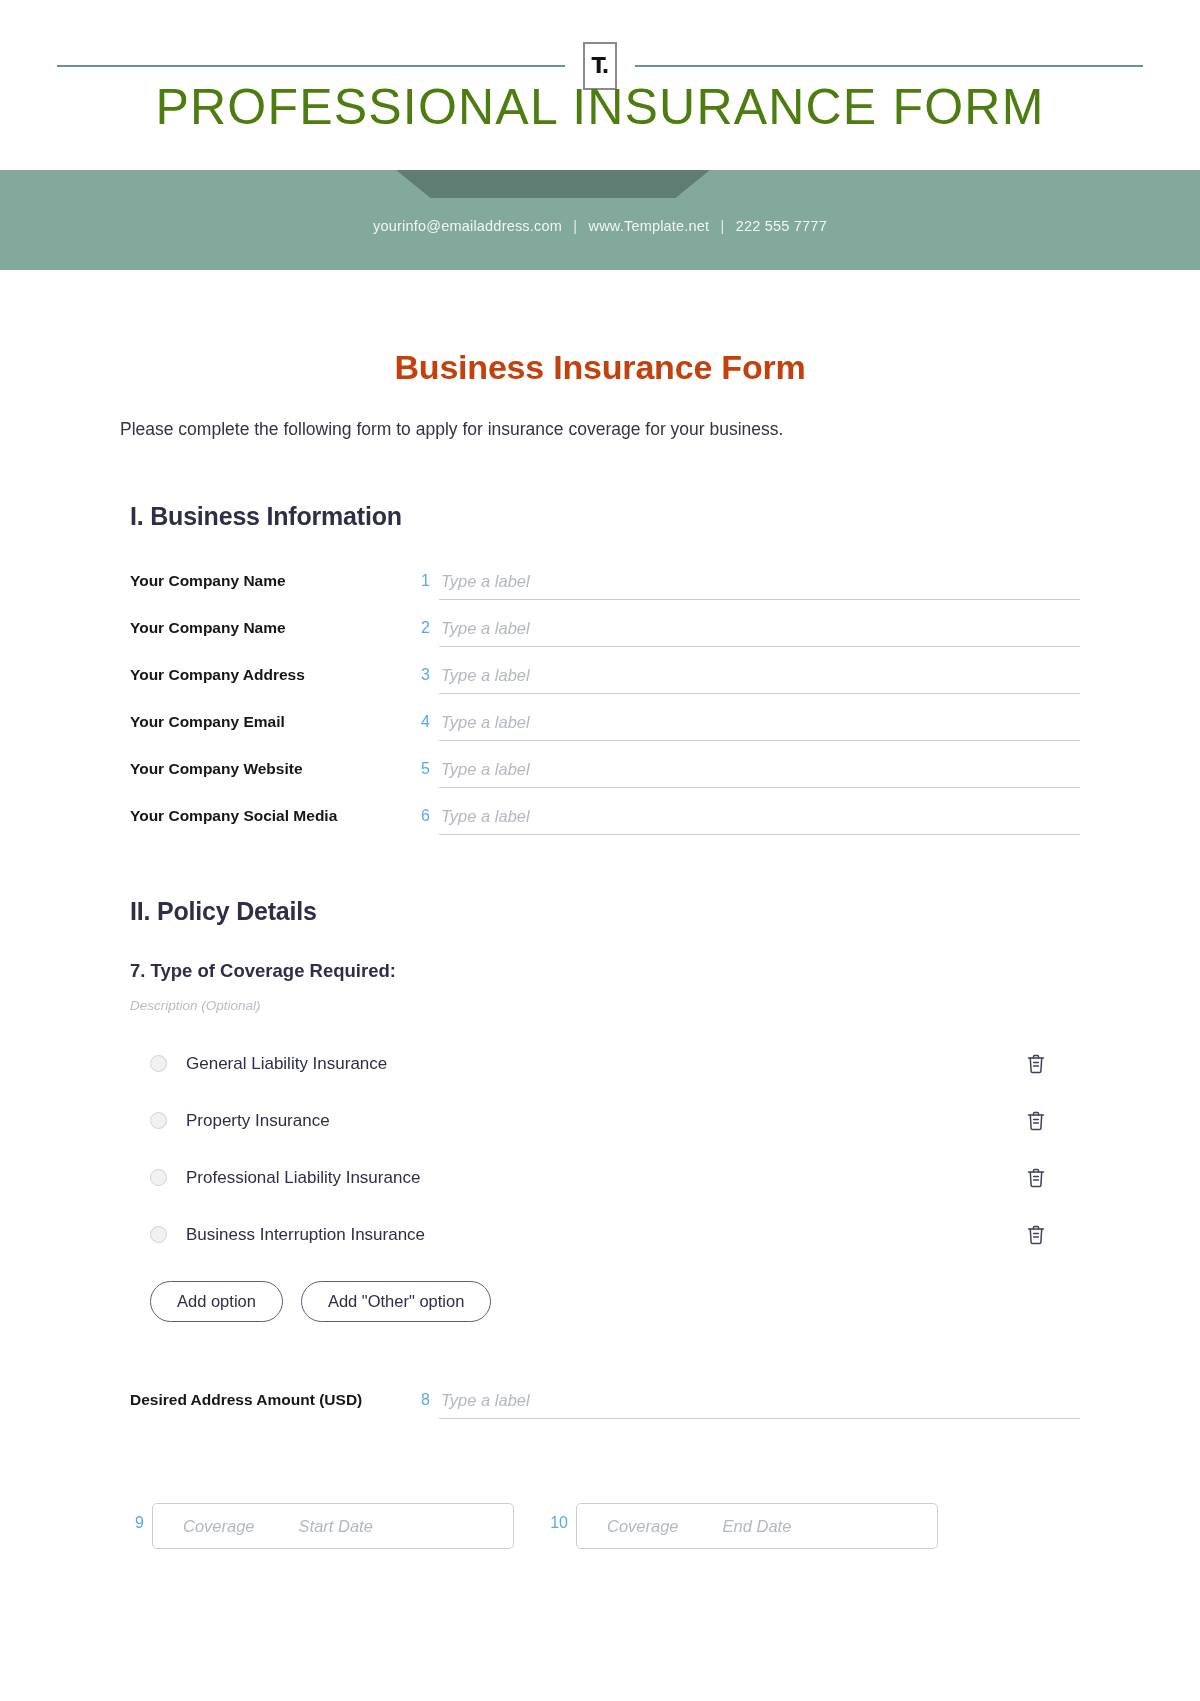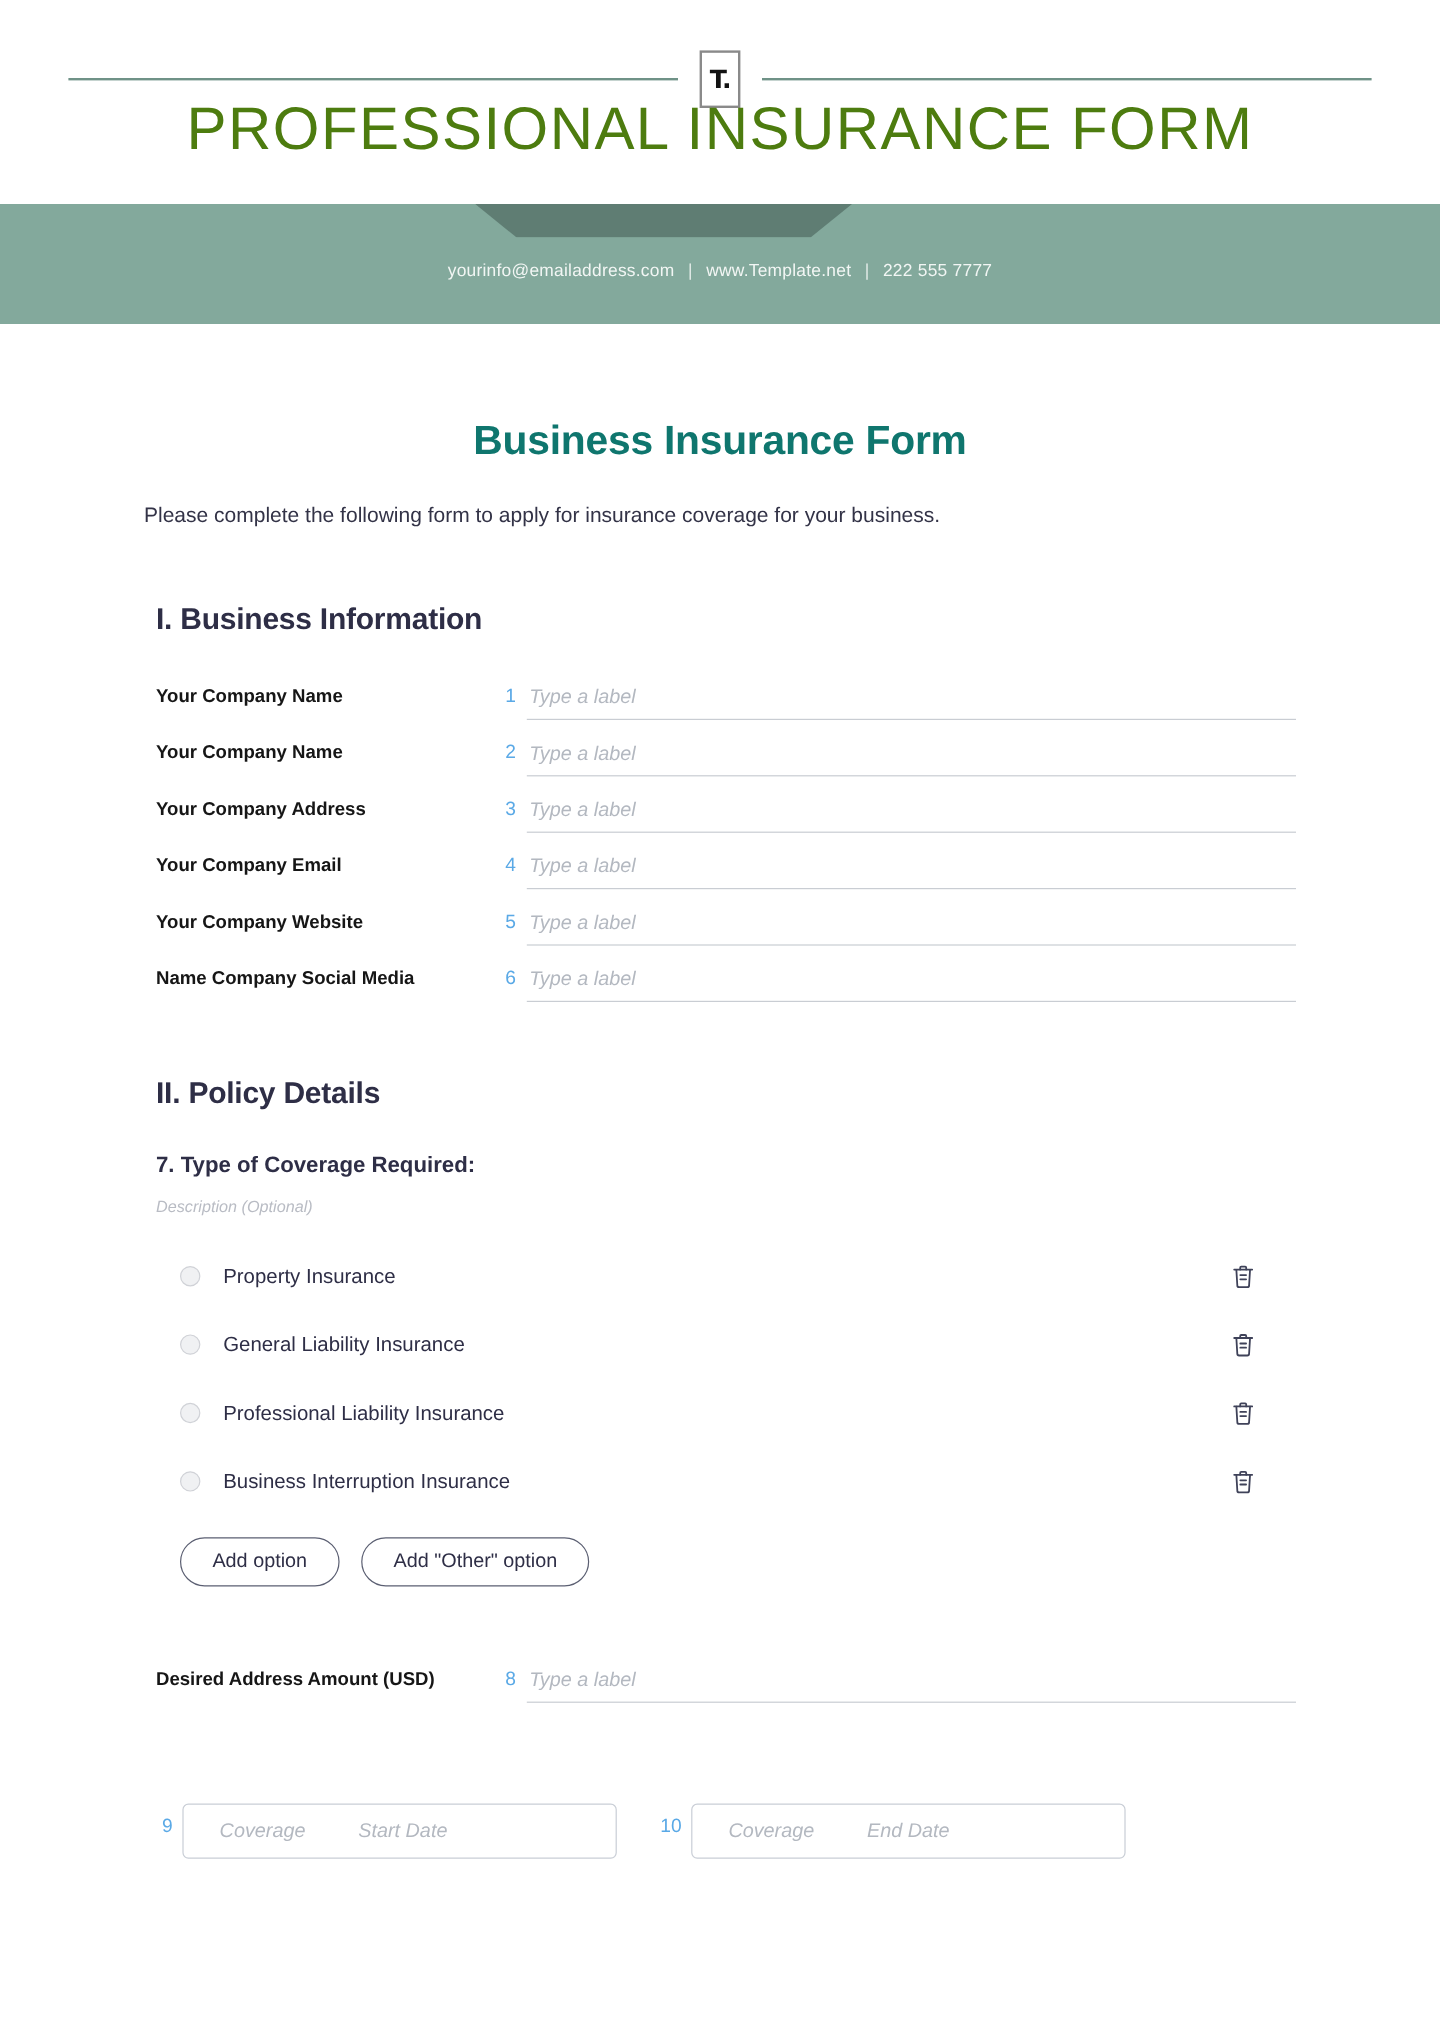--- a/index.html
+++ b/index.html
@@ -95,21 +95,21 @@
   .band-contact .sep { padding: 0 7px; opacity: .85; }
 
   
   .doc {
     padding: 0 120px;
   }
   .form-title {
     text-align: center;
     font-size: 34px;
     font-weight: bold;
-    color: #0f766e;
+    color: #c2410c;
     margin: 78px 0 0 0;
     letter-spacing: -0.2px;
   }
   .form-sub {
     text-align: left;
     font-size: 17.5px;
     color: #333347;
     margin: 32px 0 0 0;
     font-weight: 400;
   }
@@ -316,65 +316,65 @@
       <div class="field-input">Type a label</div>
     </div>
 
     <div class="field-row">
       <div class="field-label">Your Company Website</div>
       <div class="field-num">5</div>
       <div class="field-input">Type a label</div>
     </div>
 
     <div class="field-row">
-      <div class="field-label two-line">Name Company Social Media</div>
+      <div class="field-label two-line">Your Company Social Media</div>
       <div class="field-num">6</div>
       <div class="field-input">Type a label</div>
     </div>
 
   </div>
 
   <div class="section-heading">II. Policy Details</div>
 
   <div class="question">
     <div class="q-title">7. Type of Coverage Required:</div>
     <div class="q-desc">Description (Optional)</div>
 
     <div class="options">
+
+      <div class="option-row">
+        <div class="radio"></div>
+        <div class="option-label">General Liability Insurance</div>
+        <div class="trash-btn">
+          <svg width="20" height="22" viewBox="0 0 20 22" fill="none" stroke="#3f4259" stroke-width="1.5" stroke-linecap="round" stroke-linejoin="round">
+            <path d="M2.5 5h15"></path>
+            <path d="M7.5 5V3.4c0-.5.4-.9.9-.9h3.2c.5 0 .9.4.9.9V5"></path>
+            <path d="M4.3 5.2l.8 13c0 .8.7 1.4 1.5 1.4h6.8c.8 0 1.5-.6 1.5-1.4l.8-13"></path>
+            <path d="M7.6 9.6h4.8"></path>
+              <path d="M7.6 13.1h4.8"></path>
+          </svg>
+        </div>
+      </div>
 
       <div class="option-row">
         <div class="radio"></div>
         <div class="option-label">Property Insurance</div>
         <div class="trash-btn">
           <svg width="20" height="22" viewBox="0 0 20 22" fill="none" stroke="#3f4259" stroke-width="1.5" stroke-linecap="round" stroke-linejoin="round">
             <path d="M2.5 5h15"></path>
             <path d="M7.5 5V3.4c0-.5.4-.9.9-.9h3.2c.5 0 .9.4.9.9V5"></path>
             <path d="M4.3 5.2l.8 13c0 .8.7 1.4 1.5 1.4h6.8c.8 0 1.5-.6 1.5-1.4l.8-13"></path>
             <path d="M7.6 9.6h4.8"></path>
               <path d="M7.6 13.1h4.8"></path>
           </svg>
         </div>
       </div>
 
       <div class="option-row">
         <div class="radio"></div>
-        <div class="option-label">General Liability Insurance</div>
-        <div class="trash-btn">
-          <svg width="20" height="22" viewBox="0 0 20 22" fill="none" stroke="#3f4259" stroke-width="1.5" stroke-linecap="round" stroke-linejoin="round">
-            <path d="M2.5 5h15"></path>
-            <path d="M7.5 5V3.4c0-.5.4-.9.9-.9h3.2c.5 0 .9.4.9.9V5"></path>
-            <path d="M4.3 5.2l.8 13c0 .8.7 1.4 1.5 1.4h6.8c.8 0 1.5-.6 1.5-1.4l.8-13"></path>
-            <path d="M7.6 9.6h4.8"></path>
-              <path d="M7.6 13.1h4.8"></path>
-          </svg>
-        </div>
-      </div>
-
-      <div class="option-row">
-        <div class="radio"></div>
         <div class="option-label">Professional Liability Insurance</div>
         <div class="trash-btn">
           <svg width="20" height="22" viewBox="0 0 20 22" fill="none" stroke="#3f4259" stroke-width="1.5" stroke-linecap="round" stroke-linejoin="round">
             <path d="M2.5 5h15"></path>
             <path d="M7.5 5V3.4c0-.5.4-.9.9-.9h3.2c.5 0 .9.4.9.9V5"></path>
             <path d="M4.3 5.2l.8 13c0 .8.7 1.4 1.5 1.4h6.8c.8 0 1.5-.6 1.5-1.4l.8-13"></path>
             <path d="M7.6 9.6h4.8"></path>
               <path d="M7.6 13.1h4.8"></path>
           </svg>
         </div>

